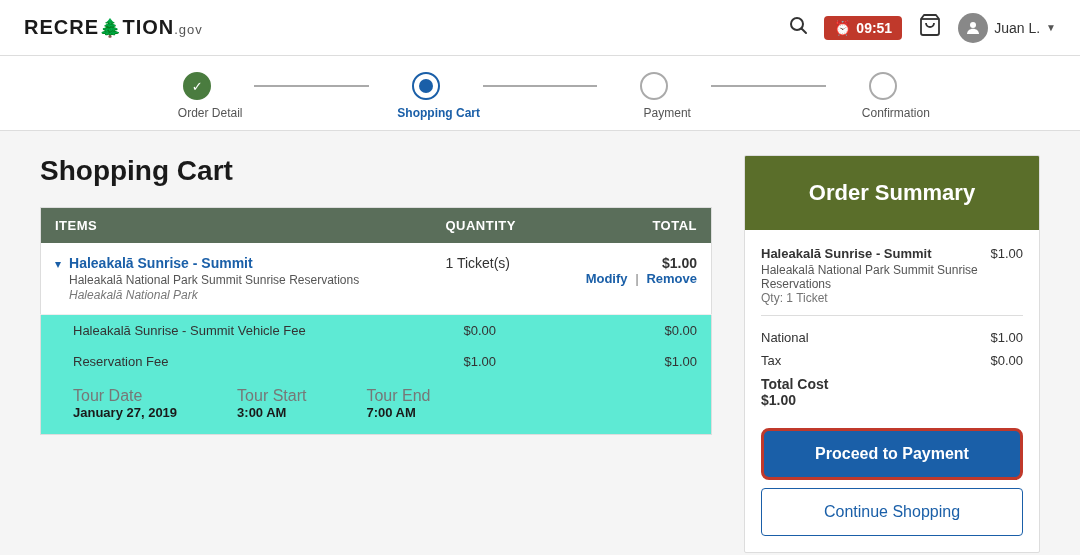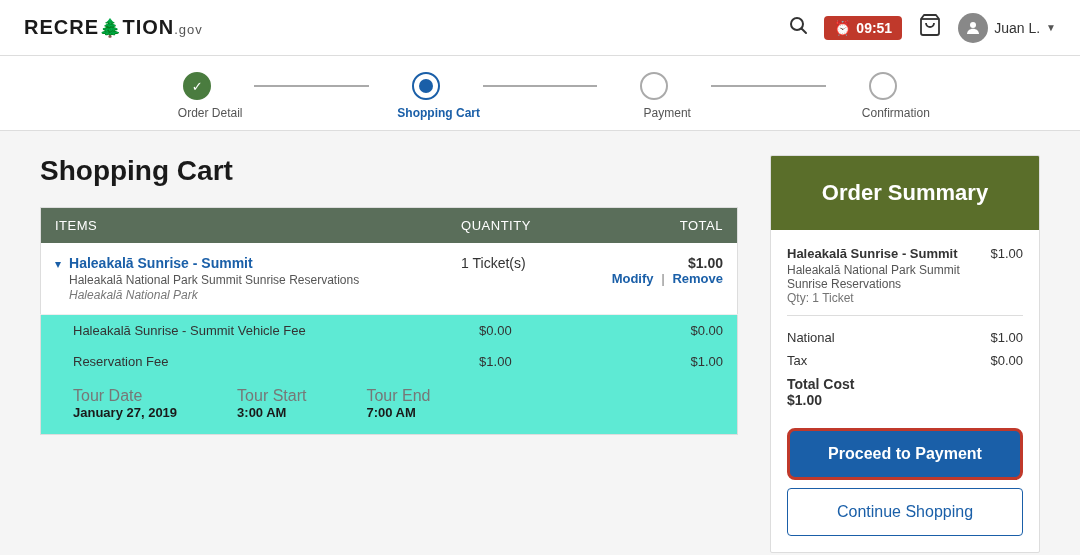--- a/index.html
+++ b/index.html
@@ -185,21 +185,21 @@
       border: 1px solid #ddd;
     }
     .items-table thead tr {
       background: #5a6e5a;
       color: #fff;
     }
     .items-table thead th {
       padding: 10px 14px;
       text-align: left;
       font-size: 13px;
-      font-weight: normal;
+      font-weight: bold;
       letter-spacing: 0.5px;
     }
     .items-table thead th.right {
       text-align: right;
     }
 
     
     .item-main-row td {
       padding: 12px 14px;
       vertical-align: top;
@@ -281,21 +281,21 @@
       font-size: 16px;
     }
     .tour-info-item .value {
       font-size: 13px;
       font-weight: bold;
       color: #1a1a1a;
     }
 
     
     .right-panel {
-      width: 270px;
+      width: 296px;
       flex-shrink: 0;
     }
     .order-summary-box {
       background: #fff;
       border: 1px solid #ddd;
       border-radius: 2px;
       overflow: hidden;
     }
     .order-summary-header {
       background: #5a6e2a;

